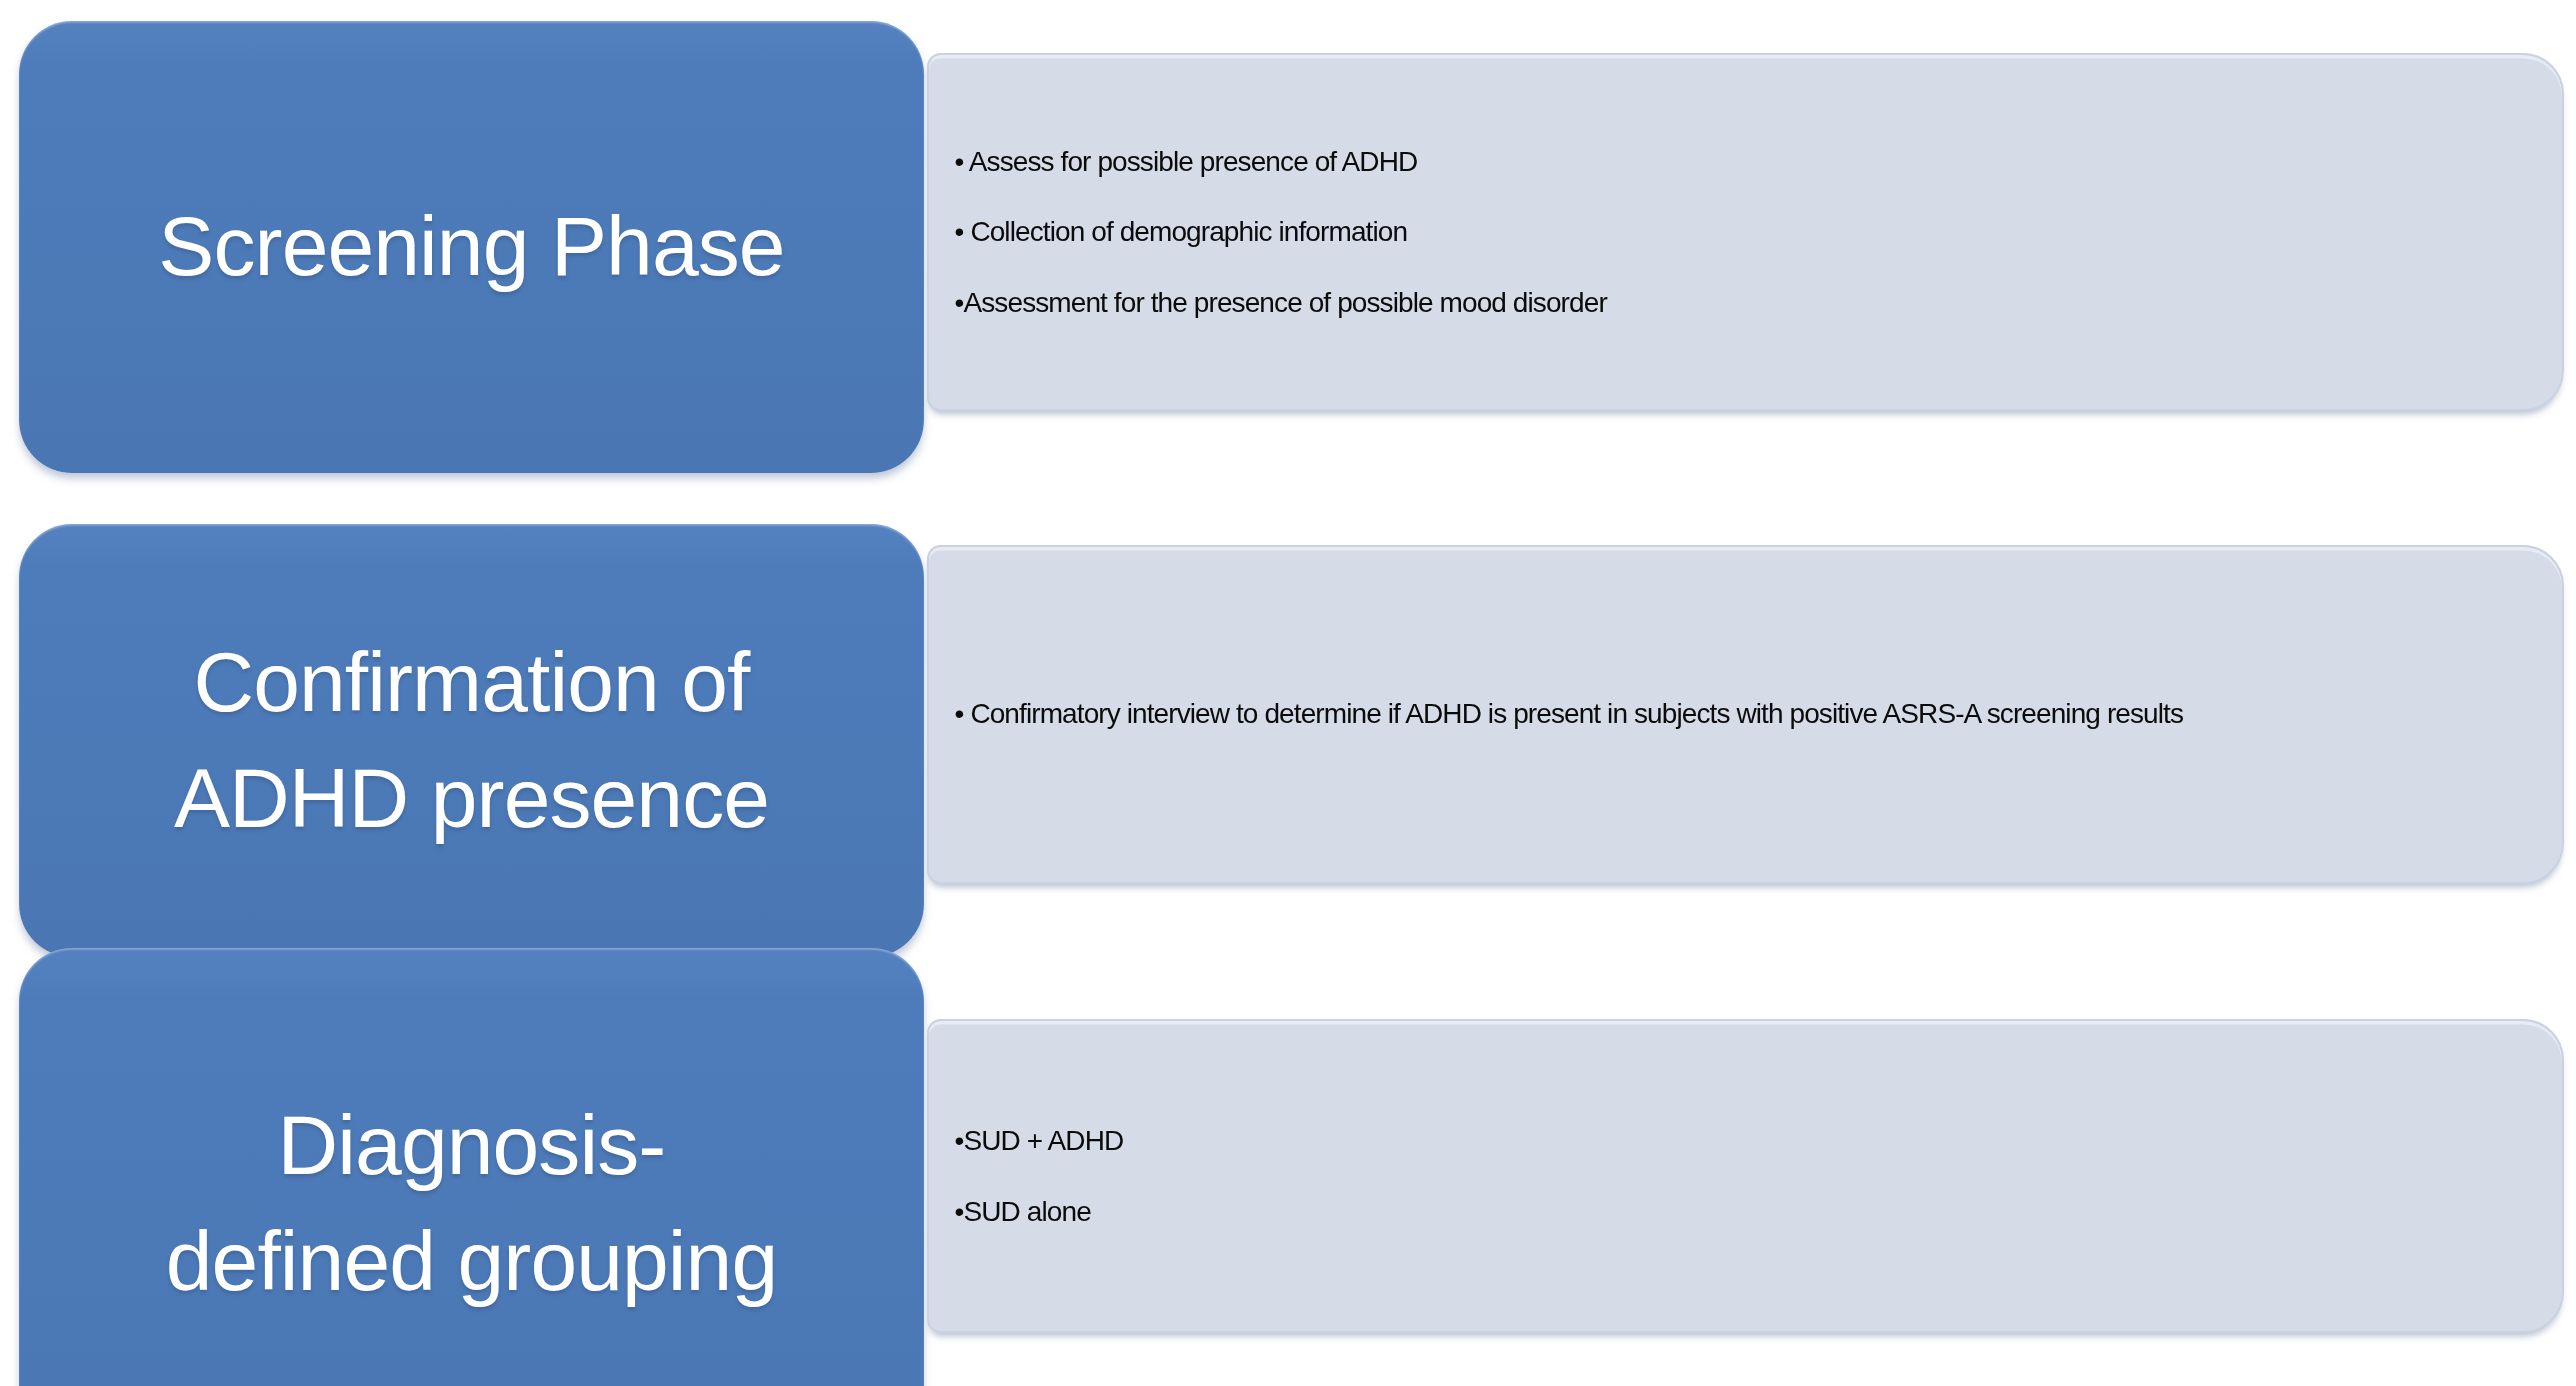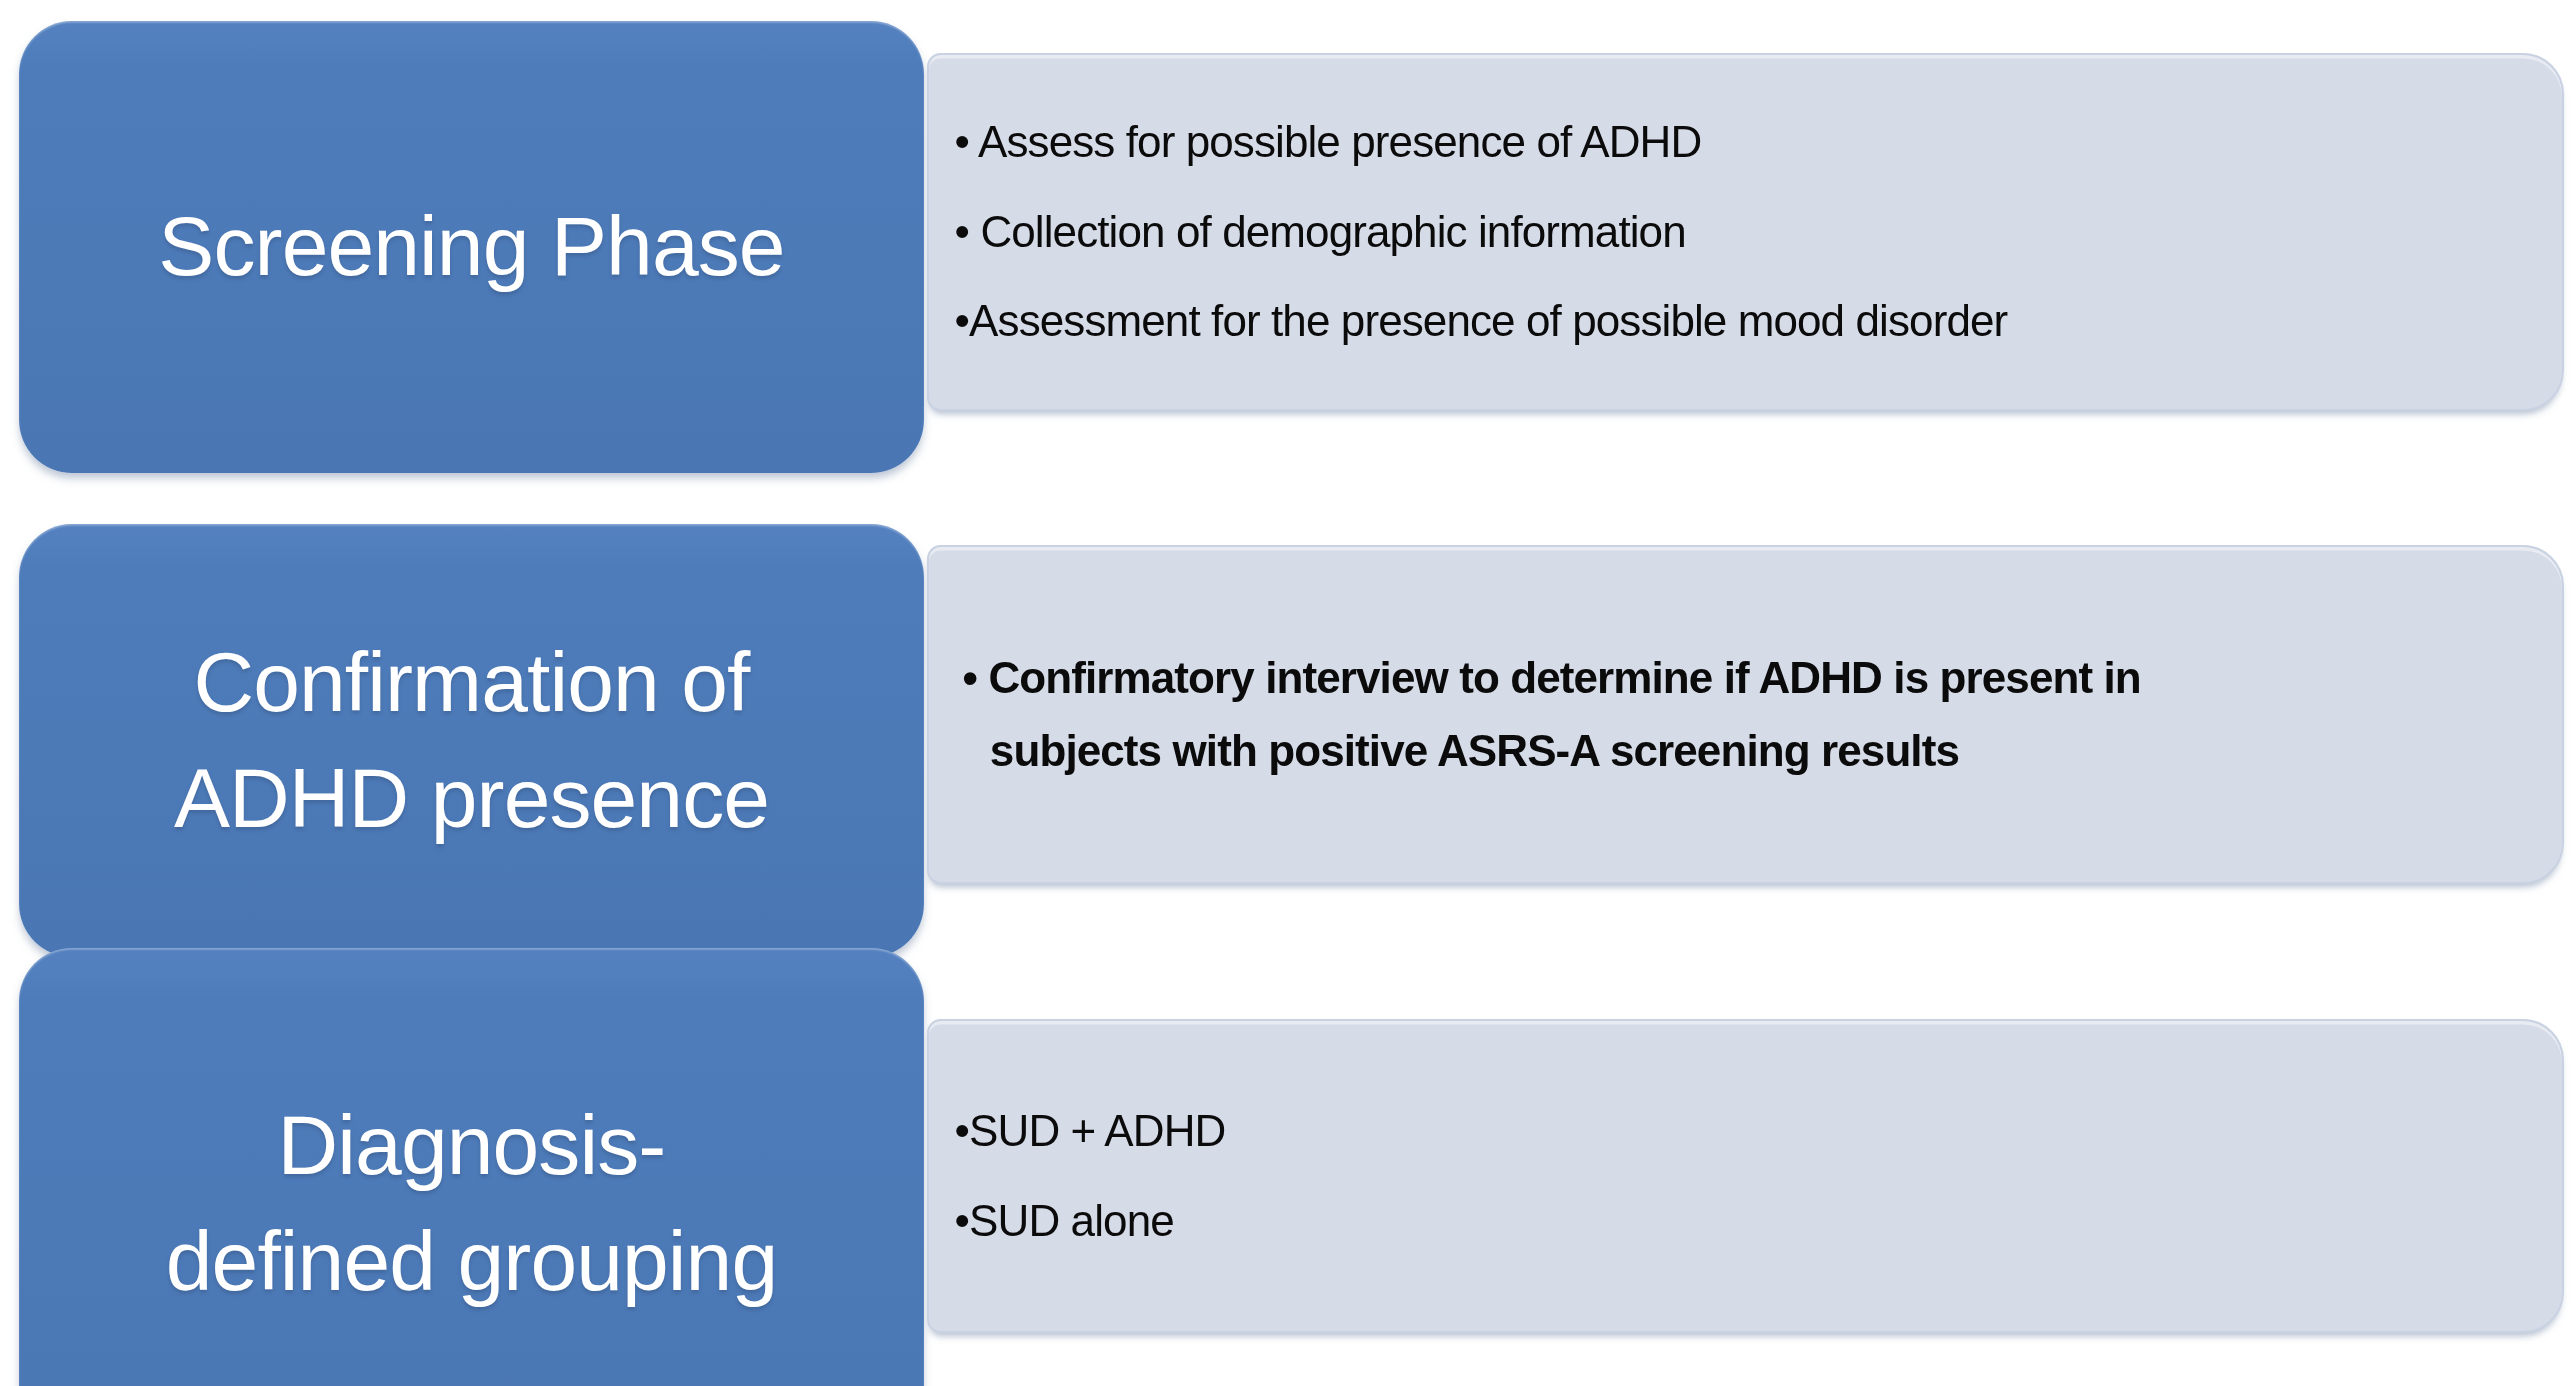--- a/index.html
+++ b/index.html
@@ -52,35 +52,34 @@
     flex-direction: column;
     justify-content: center;
     padding: 8.5px 43px 8.5px 25.6px;
   }
   .bullet-list {
     list-style: none;
     margin: 0;
     padding: 0;
   }
   .bullet-list li {
-    font-size: 44px;
+    font-size: 28px;
     line-height: 1.2;
     color: #0b0b0b;
     letter-spacing: -0.9px;
     padding-left: 0.62em;
     text-indent: -0.62em;
     margin: 0 0 37px 0;
   }
   .bullet-list li:last-child { margin-bottom: 0; }
   
   .bullet-list.wrapped li {
     line-height: 1.65;
     max-width: 1329px;
-    margin: 8px;
-    font-weight: bold;
+    margin: 0;
   }
   
   #box-1   { top: 20.5px;   height: 452px; }
   #box-2   { top: 487px;  height: 433px; margin-top: 37px; }
   #box-3   { top: 948px; height: 512px; }
   #panel-1 { top: 53px;   height: 358px; }
   #panel-2 { top: 545px;  height: 339px; }
   #panel-3 { top: 1019px; height: 314px; }
 </style>
 </head>

